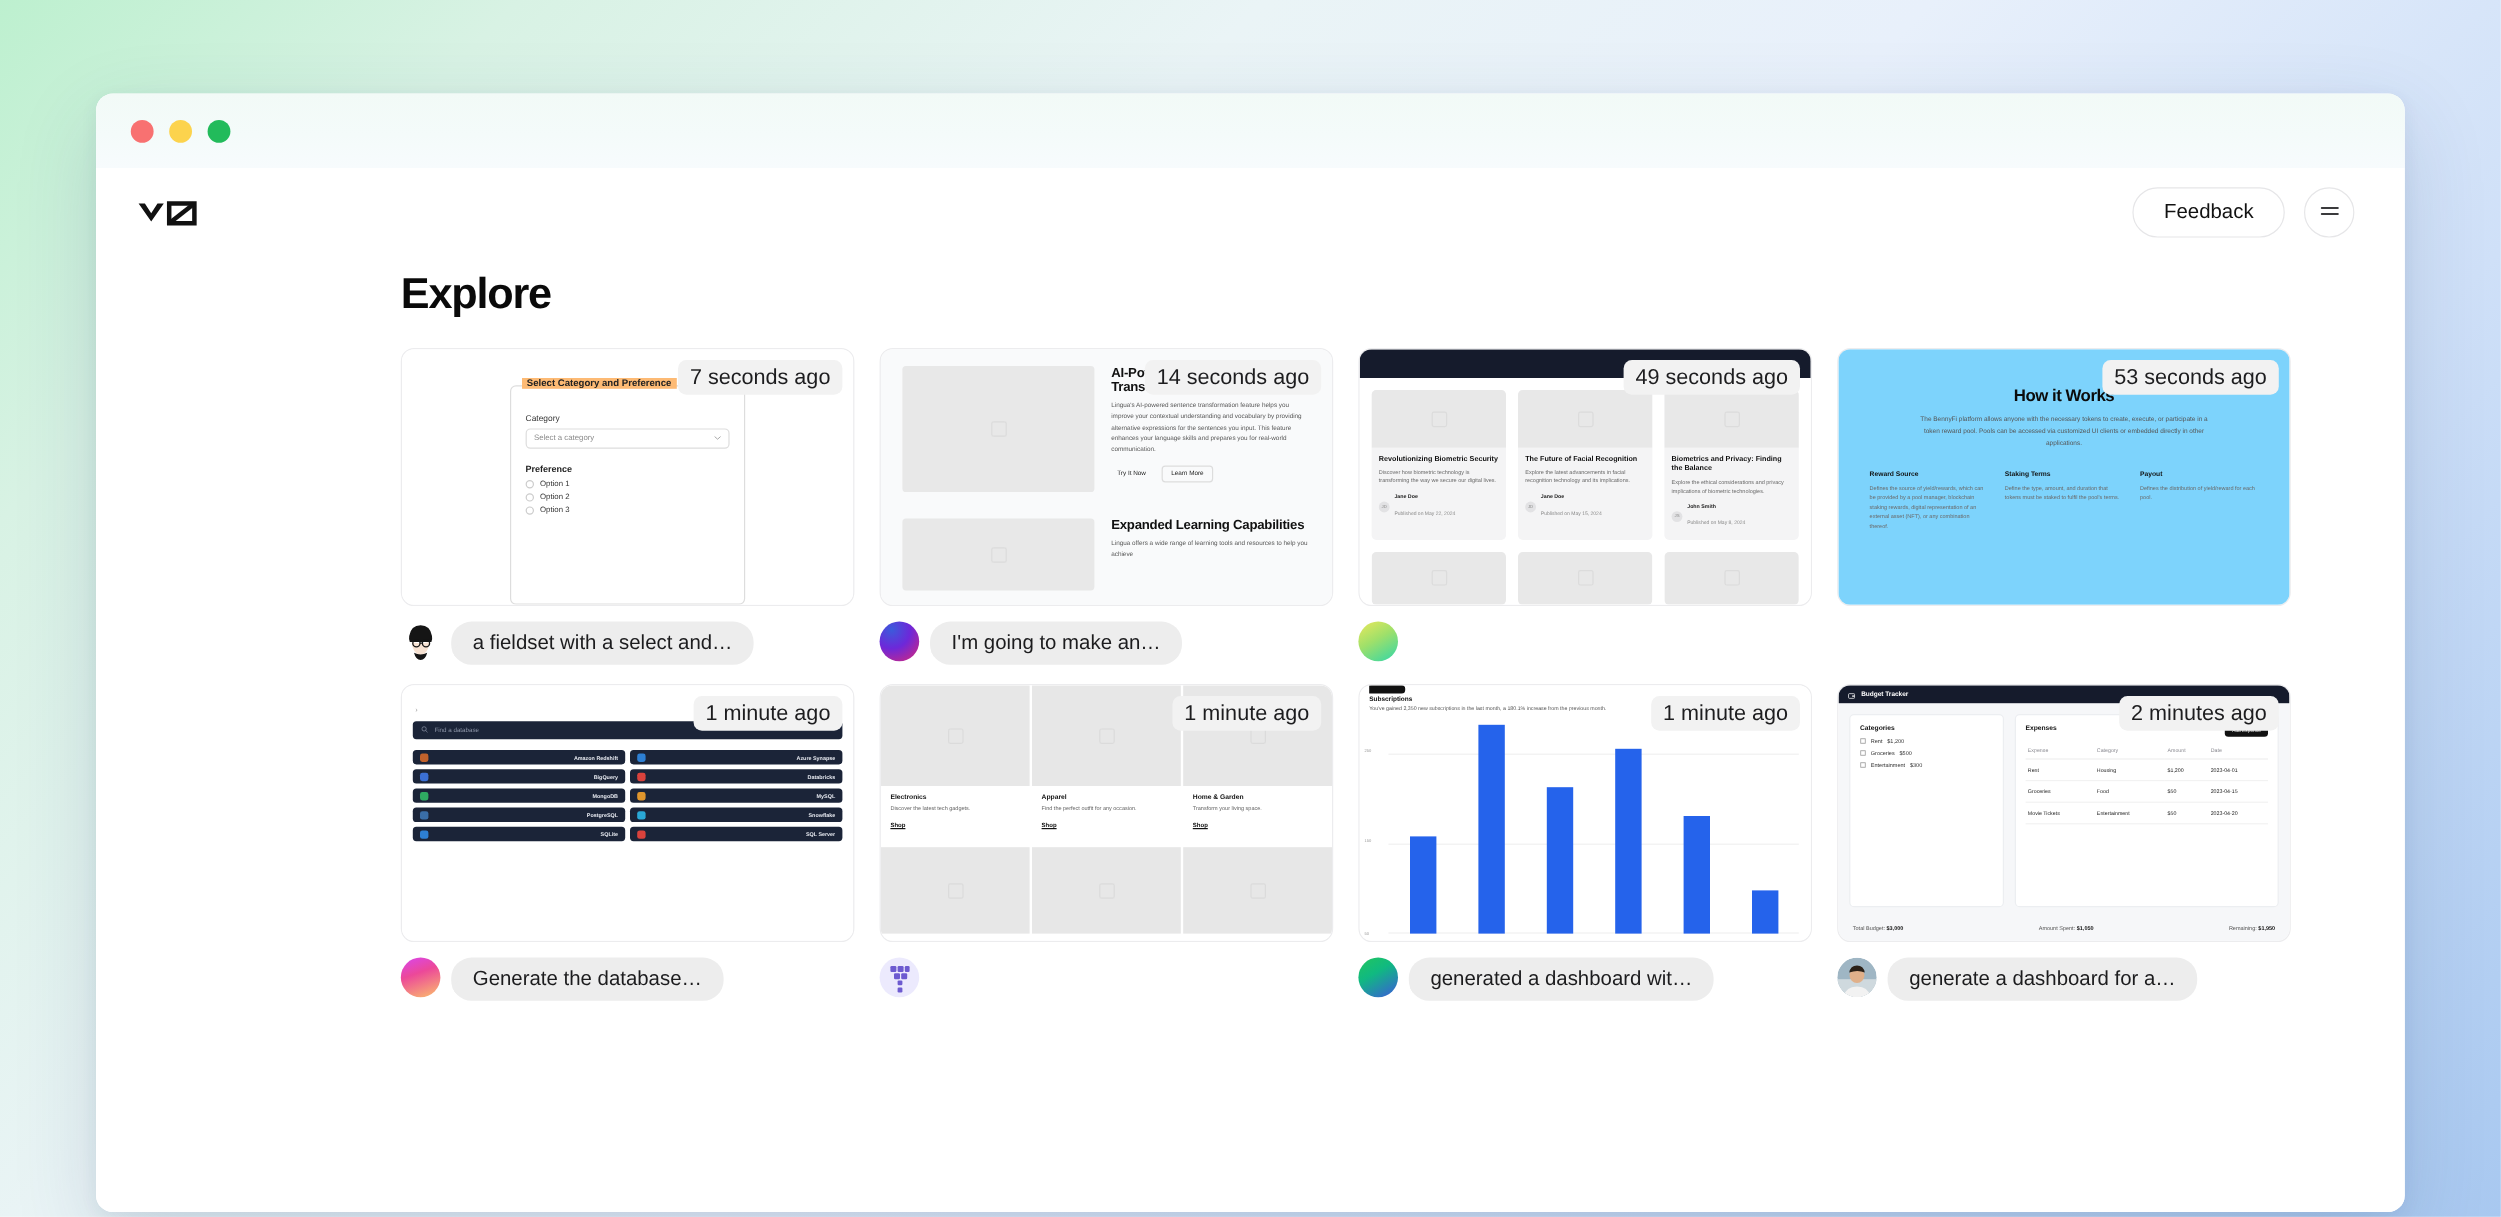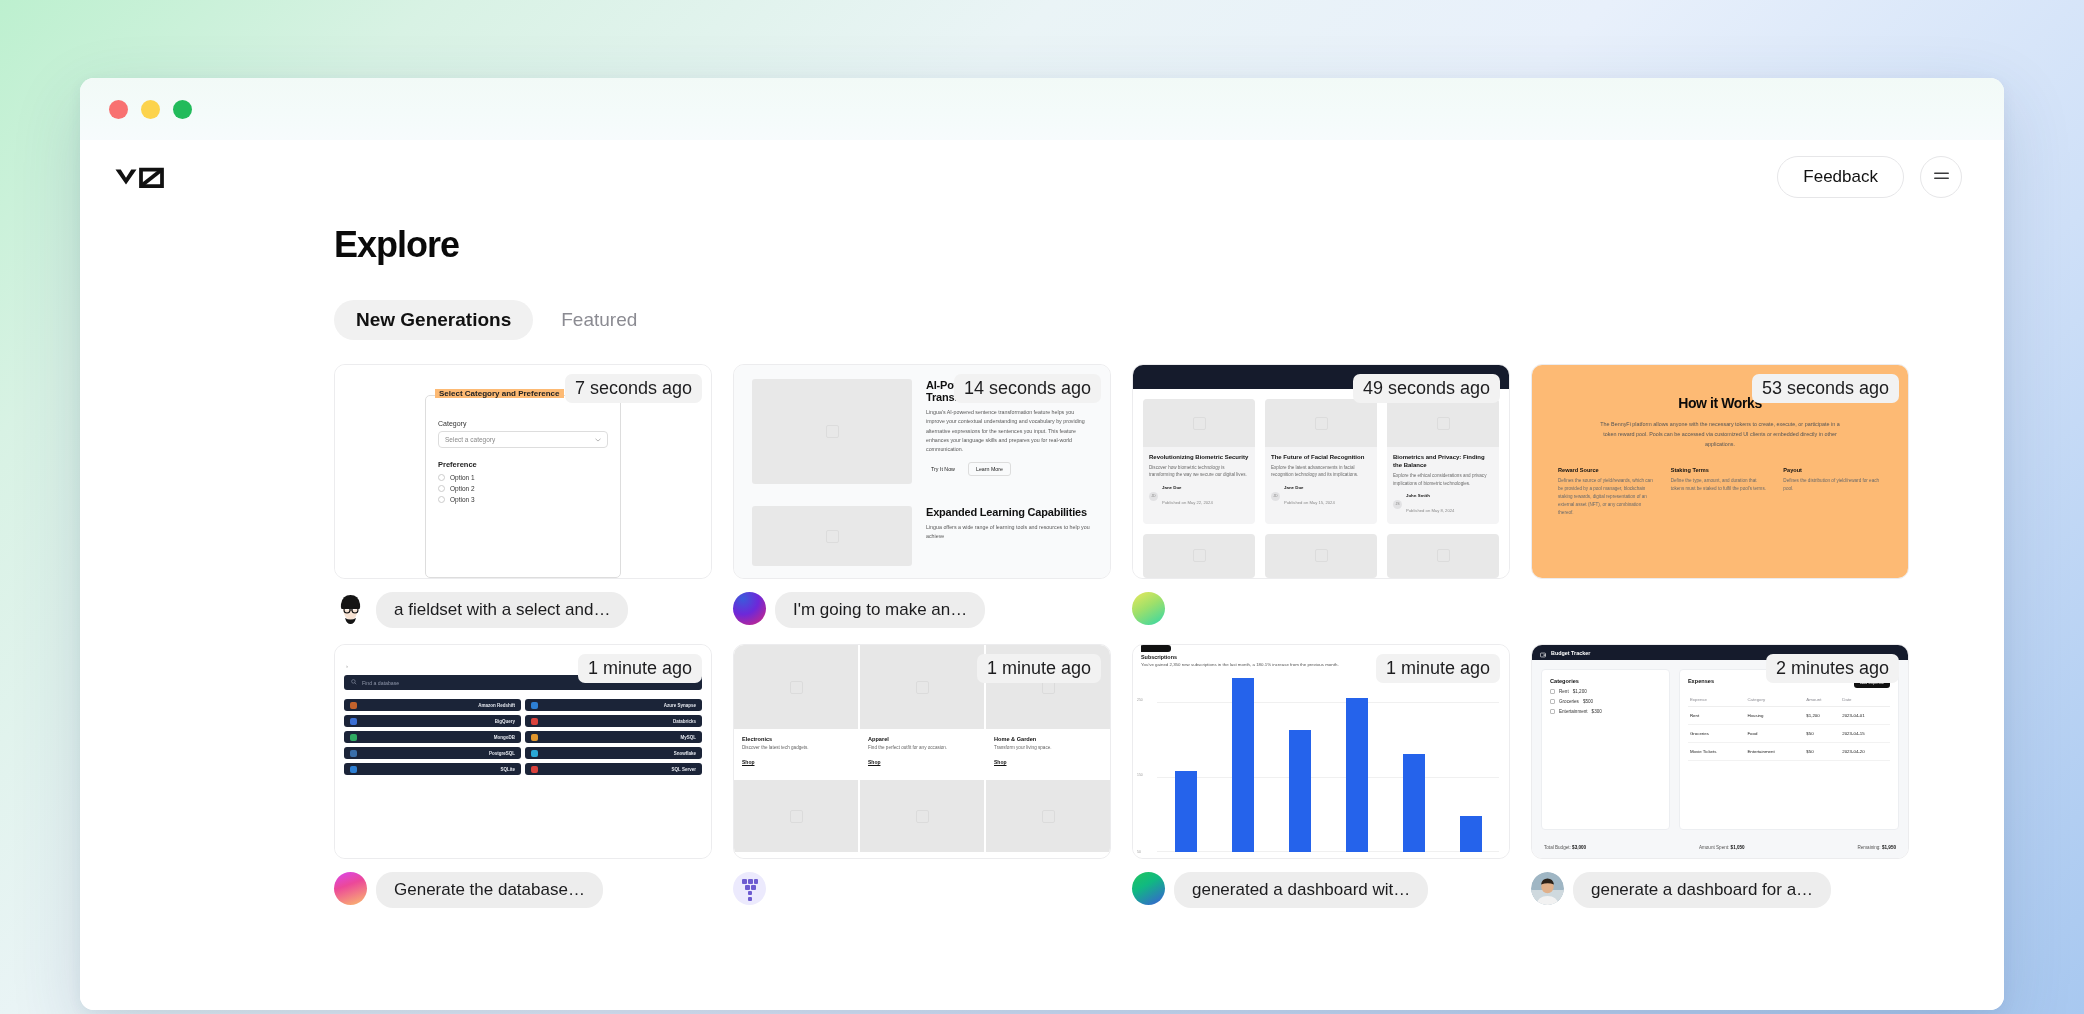--- a/index.html
+++ b/index.html
@@ -157,21 +157,21 @@
   .m3-img { height: 48px; background: #e8e8e8; display: flex; align-items: center; justify-content: center; }
   .m3-body { padding: 6px 6px 8px; }
   .m3-t { font-size: 6px; font-weight: bold; color: #111; line-height: 1.35; }
   .m3-d { font-size: 4.6px; color: #6b6b6b; line-height: 1.6; margin-top: 3px; }
   .m3-auth { display: flex; align-items: center; gap: 4px; margin-top: 6px; }
   .m3-av { width: 9px; height: 9px; border-radius: 50%; background: #e2e2e4; color: #8a8a8a; font-size: 3.6px; display:flex; align-items:center; justify-content:center; }
   .m3-an { font-size: 4.4px; font-weight: bold; color: #222; }
   .m3-ad { font-size: 4.2px; color: #8a8a8a; }
 
   
-  .m4 { background: #fdba74; padding: 30px 26px 0; }
+  .m4 { background: #7dd3fc; padding: 30px 26px 0; }
   .m4-h { font-size: 14px; font-weight: bold; text-align: center; color: #0b0b0b; letter-spacing: -.4px; }
   .m4-p { font-size: 5.4px; color: #555; text-align: center; line-height: 1.85; margin: 8px auto 0; max-width: 250px; }
   .m4-cols { display: grid; grid-template-columns: repeat(3, 1fr); gap: 14px; margin-top: 18px; }
   .m4-ct { font-size: 5.6px; font-weight: bold; color: #111; }
   .m4-cp { font-size: 4.6px; color: #6a6a6a; line-height: 1.75; margin-top: 4px; }
 
   
   .m5 { background: #fff; padding: 18px 9px 0; }
   .m5-top { display: flex; justify-content: space-between; align-items: center; padding: 0 2px 6px; }
   .m5-back { font-size: 6px; color: #9a9a9a; }
@@ -260,24 +260,20 @@
                 <rect x="1" y="7.5" width="15" height="1.6" rx="0.8" fill="#3a3a3c"></rect>
               </svg>
             </span>
           </button>
         </div>
       </div>
 
       <div class="content">
         <h1 class="title">Explore</h1>
 
-        <div class="tabs">
-          <button class="tab active">New Generations</button>
-          <button class="tab">Featured</button>
-        </div>
 
         <div class="grid">
 
           <div class="cell">
             <div class="thumb">
               <span class="timestamp">7 seconds ago</span>
               <div class="thumb-inner m1">
                 <div class="fieldset">
                   <div class="fieldset-legend">Select Category and Preference</div>
                   <div class="f-label">Category</div>

